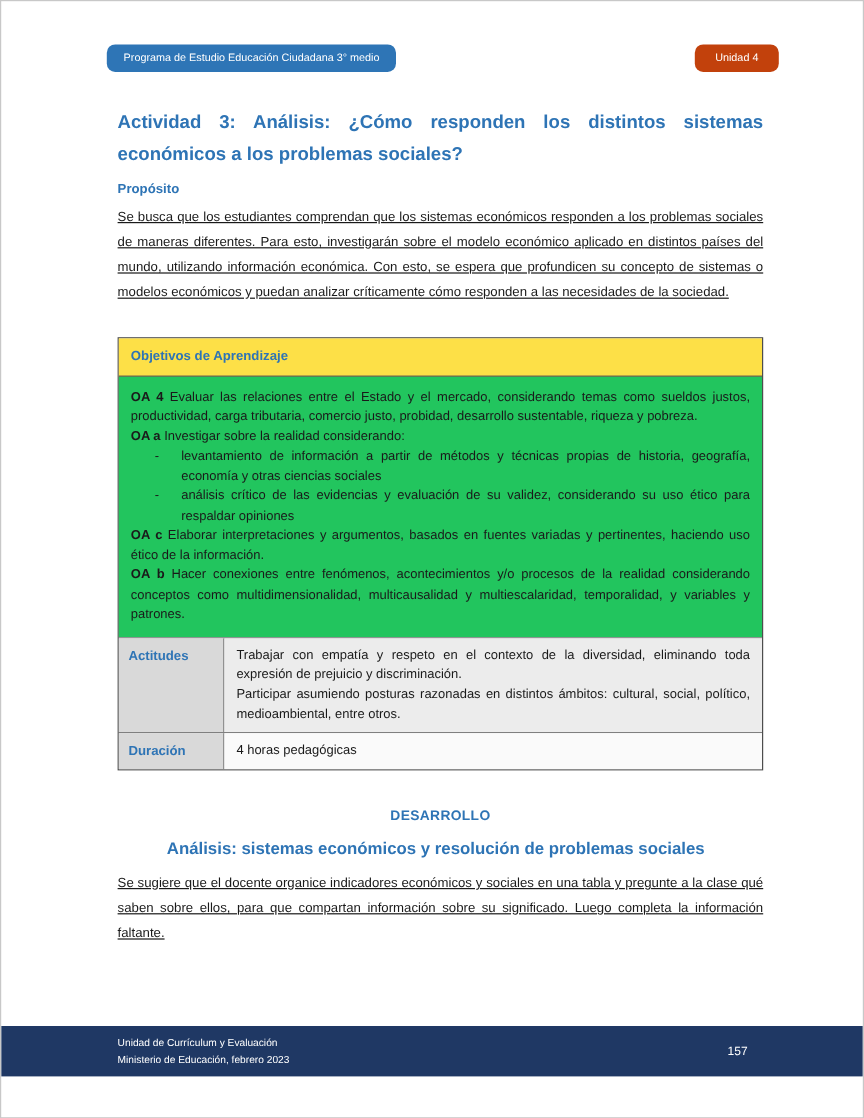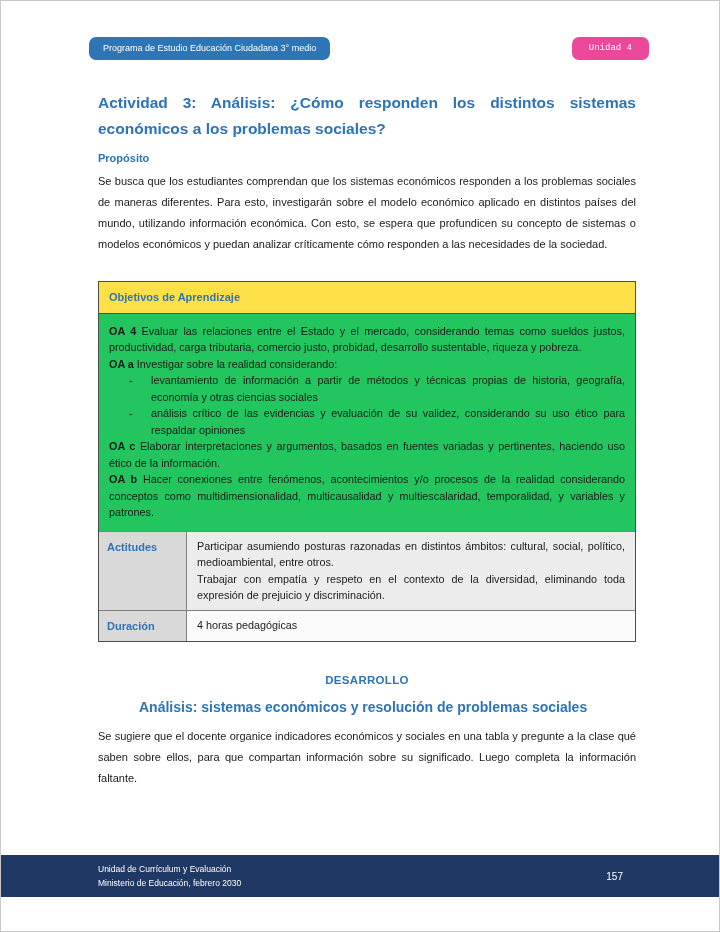--- a/index.html
+++ b/index.html
@@ -18,36 +18,36 @@
   
   .badges {
     display:flex; justify-content:space-between; align-items:center;
     padding:36px 70px 0 88px;
   }
   .badge {
     color:#ffffff; font-size:9px; line-height:1;
     padding:7px 14px; border-radius:7px; white-space:nowrap;
   }
   .badge-left { background:#2e75b6; }
-  .badge-right { background:#ec4899; padding:7px 17px;font-family:Liberation Mono, monospace; }
+  .badge-right { background:#c2410c; padding:7px 17px; }
 
   .content { margin:0 83px 0 97px; }
 
   .title {
     margin-top:30px;
     color:#2e74b5; font-weight:bold; font-size:15.5px;
     line-height:26px; text-align:justify;
   }
   .blue-sub {
     margin-top:10px;
     color:#2e74b5; font-weight:bold; font-size:11px;
   }
   .para {
     margin-top:7px;
-    font-size:11px; line-height:21px; text-align:justify;
+    font-size:11px; line-height:21px; text-align:justify;text-decoration:underline;
   }
 
   
   .oa-table {
     margin-top:26px;
     border:1.5px solid #4d4d4d;
     font-size:10.8px; line-height:16.5px;
   }
   .oa-header {
     background:#fde047;
@@ -140,22 +140,22 @@
         </div>
 
         <p><b>OA c</b><span> Elaborar interpretaciones y argumentos, basados en fuentes variadas y pertinentes, haciendo uso ético de la información.</span></p>
 
         <p><b>OA b</b><span> Hacer conexiones entre fenómenos, acontecimientos y/o procesos de la realidad considerando conceptos como multidimensionalidad, multicausalidad y multiescalaridad, temporalidad, y variables y patrones.</span></p>
       </div>
 
       <div class="t-row">
         <div class="t-label">Actitudes</div>
         <div class="t-value gray">
+          <p>Trabajar con empatía y respeto en el contexto de la diversidad, eliminando toda expresión de prejuicio y discriminación.</p>
           <p>Participar asumiendo posturas razonadas en distintos ámbitos: cultural, social, político, medioambiental, entre otros.</p>
-          <p>Trabajar con empatía y respeto en el contexto de la diversidad, eliminando toda expresión de prejuicio y discriminación.</p>
         </div>
       </div>
 
       <div class="t-row">
         <div class="t-label">Duración</div>
         <div class="t-value light">
           <p>4 horas pedagógicas</p>
         </div>
       </div>
     </div>
@@ -164,18 +164,18 @@
 
     <div class="analysis-sub">Análisis: sistemas económicos y resolución de problemas sociales</div>
 
     <p class="para dev-para">Se sugiere que el docente organice indicadores económicos y sociales en una tabla y pregunte a la clase qué saben sobre ellos, para que compartan información sobre su significado. Luego completa la información faltante.</p>
 
   </div>
 
   <div class="footer">
     <div class="footer-left">
       <div>Unidad de Currículum y Evaluación</div>
-      <div>Ministerio de Educación, febrero 2030</div>
+      <div>Ministerio de Educación, febrero 2023</div>
     </div>
     <div class="footer-page">157</div>
   </div>
 
 </div>
 
 </body></html>

